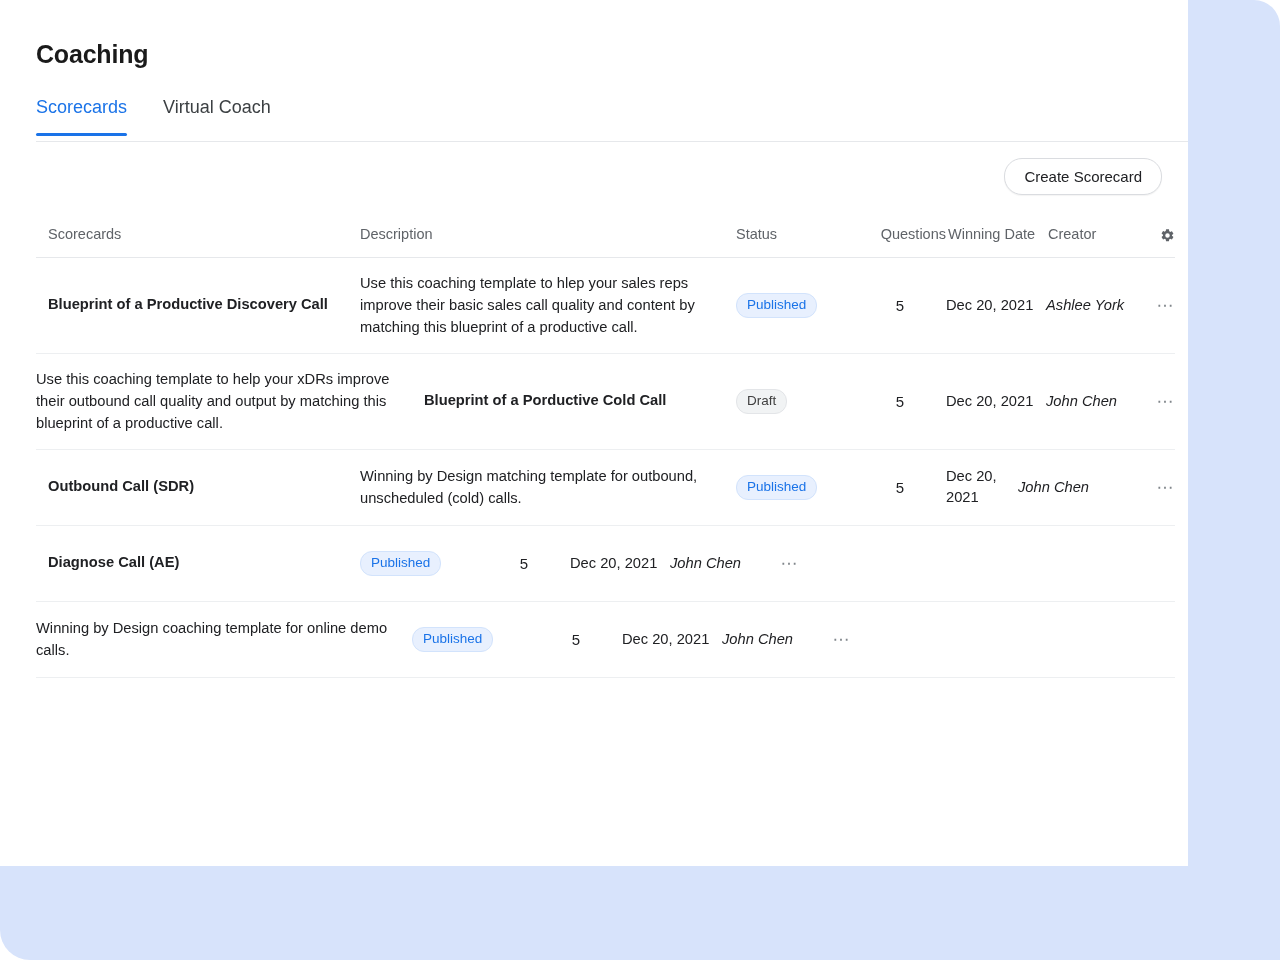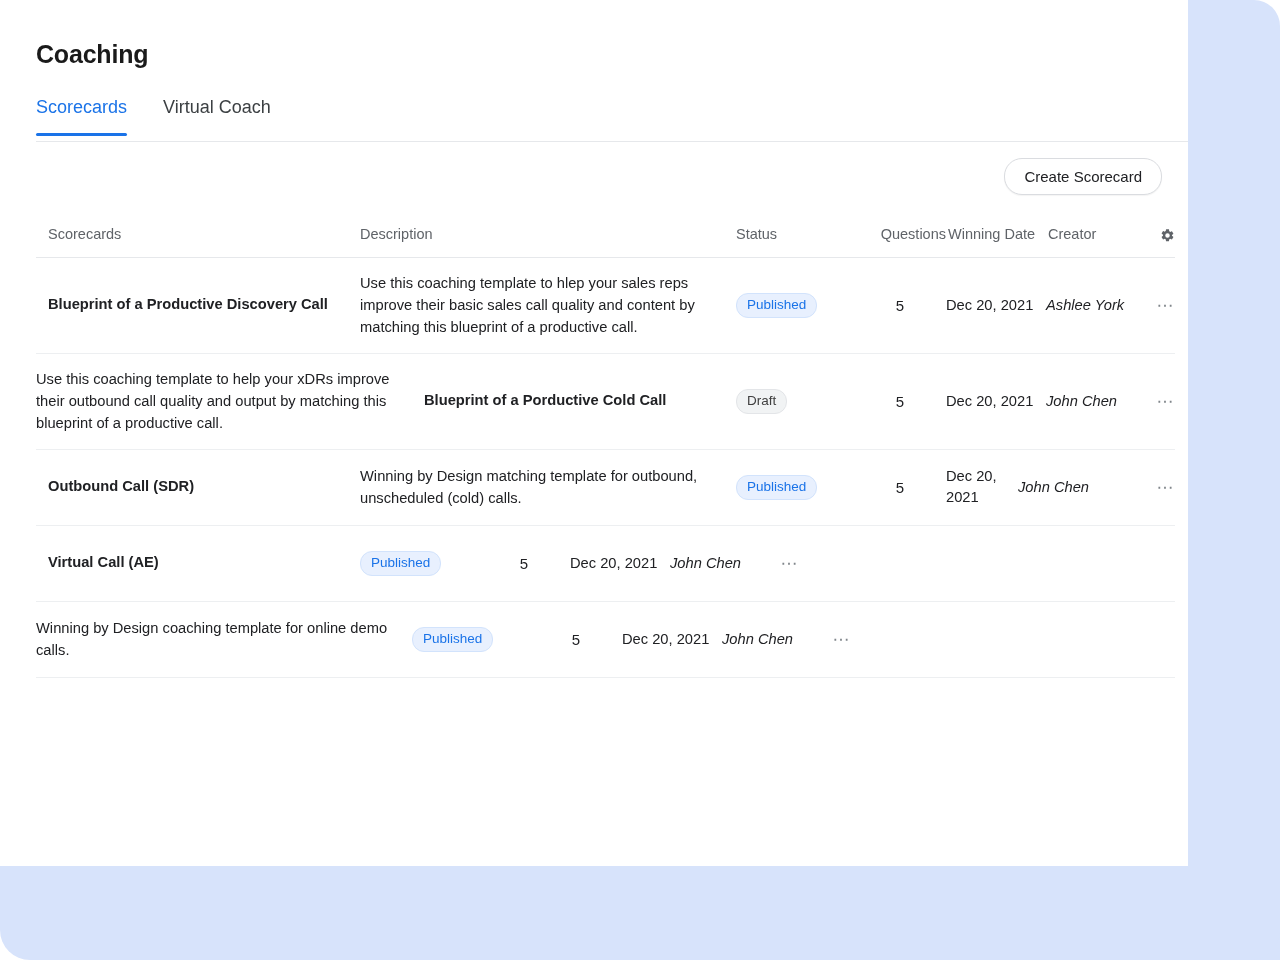--- a/index.html
+++ b/index.html
@@ -262,21 +262,21 @@
           </div>
           <div class="td c-quest quest-cell">5</div>
           <div class="td c-date date-cell" style="width:72px;">Dec 20, 2021</div>
           <div class="td c-creator creator-cell" style="width:130px;">John Chen</div>
           <div class="td c-menu">
             <span class="dots-btn">⋯</span>
           </div>
         </div>
 
         <div class="trow">
-          <div class="td c-name name-cell">Virtual Call (AE)</div>
+          <div class="td c-name name-cell">Diagnose Call (AE)</div>
           <div class="td c-status">
             <span class="badge badge-published">Published</span>
           </div>
           <div class="td c-quest quest-cell">5</div>
           <div class="td c-date date-cell">Dec 20, 2021</div>
           <div class="td c-creator creator-cell">John Chen</div>
           <div class="td c-menu">
             <span class="dots-btn">⋯</span>
           </div>
         </div>

